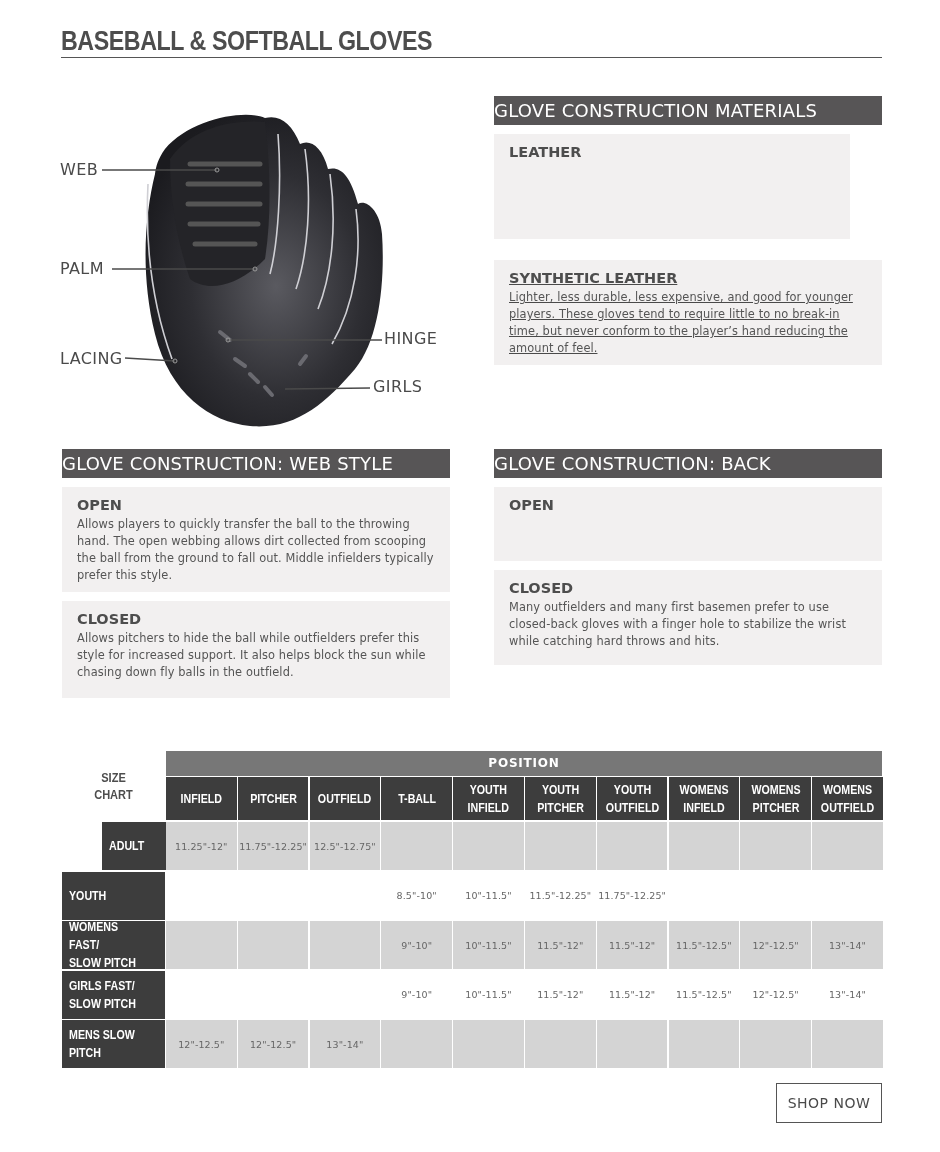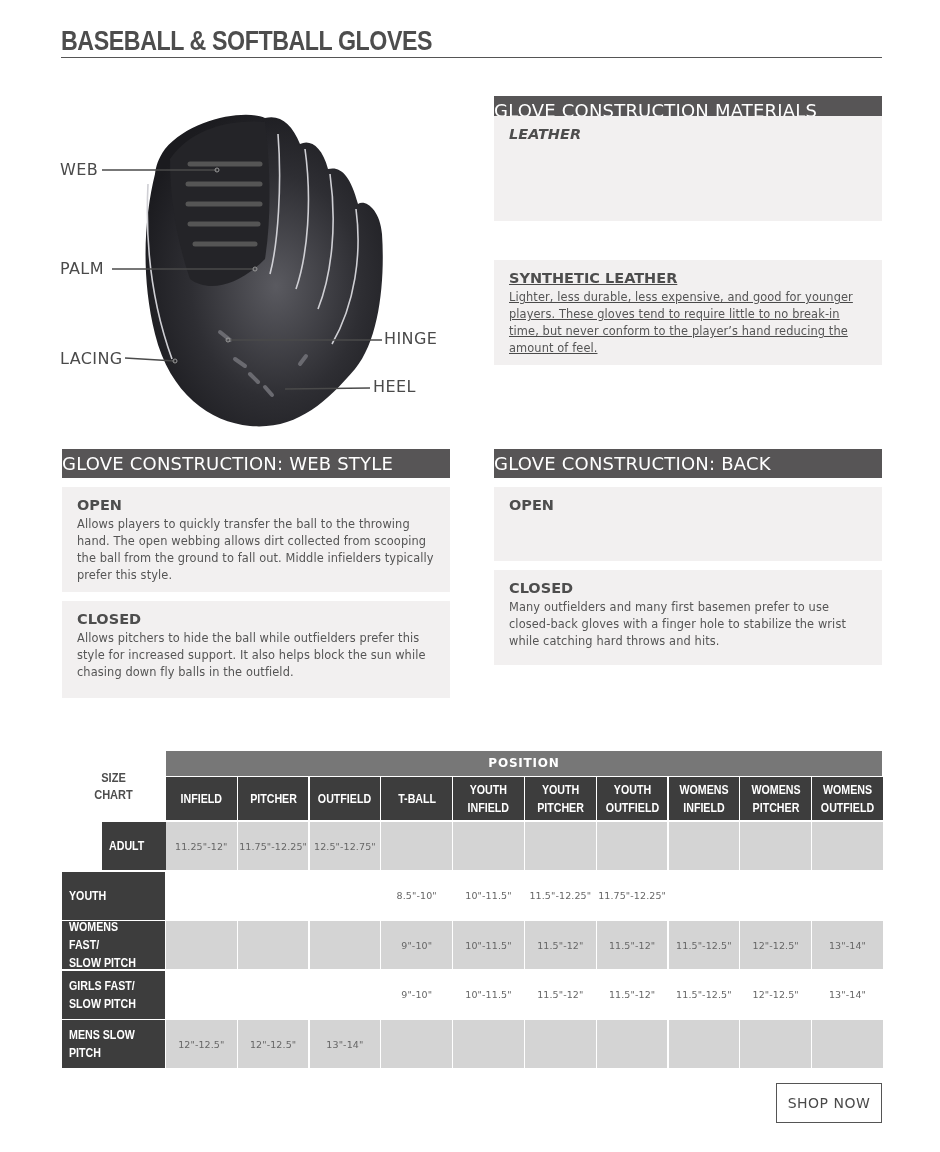--- a/index.html
+++ b/index.html
@@ -84,25 +84,25 @@
       <circle cx="157" cy="66" r="2"></circle>
       <circle cx="195" cy="165" r="2"></circle>
       <circle cx="115" cy="257" r="2"></circle>
       <circle cx="168" cy="236" r="2"></circle>
     </g>
   </svg>
   <div class="callout" style="left:0;top:56px;">WEB</div>
   <div class="callout" style="left:0;top:155px;">PALM</div>
   <div class="callout" style="left:0;top:245px;text-align:right;">LACING</div>
   <div class="callout" style="left:324px;top:225px;">HINGE</div>
-  <div class="callout" style="left:313px;top:273px;">HEEL</div>
+  <div class="callout" style="left:313px;top:273px;">GIRLS</div>
 </div>
 
 <div class="section-header" style="left:494px;top:96px;width:388px;">GLOVE CONSTRUCTION MATERIALS</div>
-<div class="card" style="left:494px;top:116px;width:388px;height:105px;font-style:italic;">
+<div class="card" style="left:494px;top:134px;width:356px;height:105px;">
   <div class="card-title">LEATHER</div>
 </div>
 <div class="card" style="left:494px;top:260px;width:388px;height:105px;text-decoration:underline;">
   <div class="card-title">SYNTHETIC LEATHER</div>
   <div class="card-body">Lighter, less durable, less expensive, and good for younger players. These gloves tend to require little to no break-in time, but never conform to the player’s hand reducing the amount of feel.</div>
 </div>
 
 <div class="section-header" style="left:62px;top:449px;width:388px;">GLOVE CONSTRUCTION: WEB STYLE</div>
 <div class="card" style="left:62px;top:487px;width:388px;height:105px;">
   <div class="card-title">OPEN</div>

